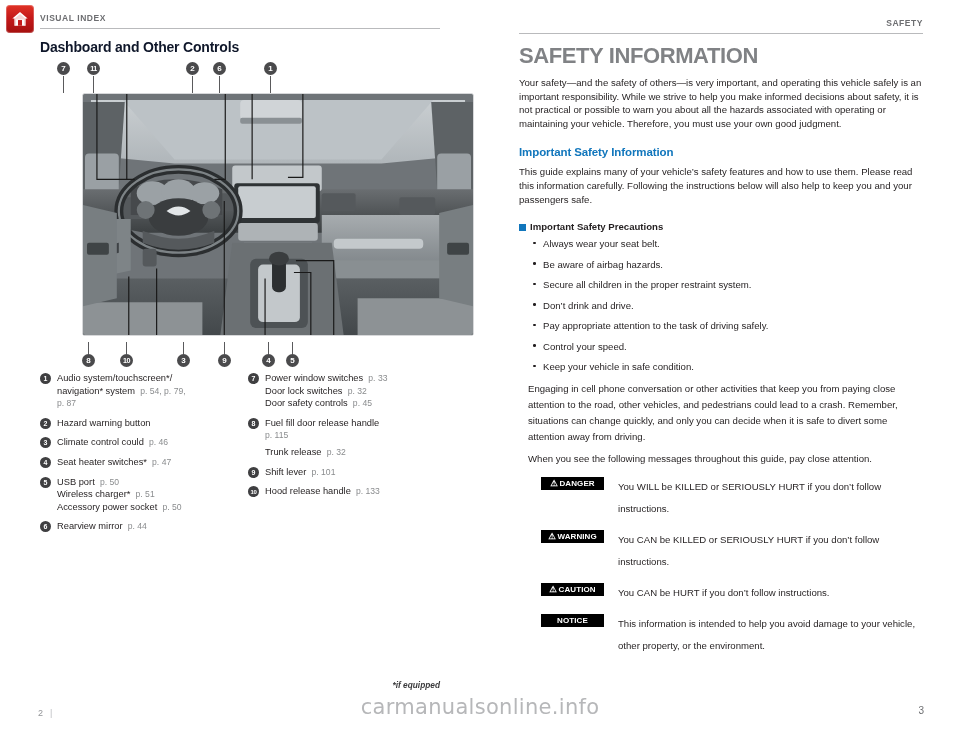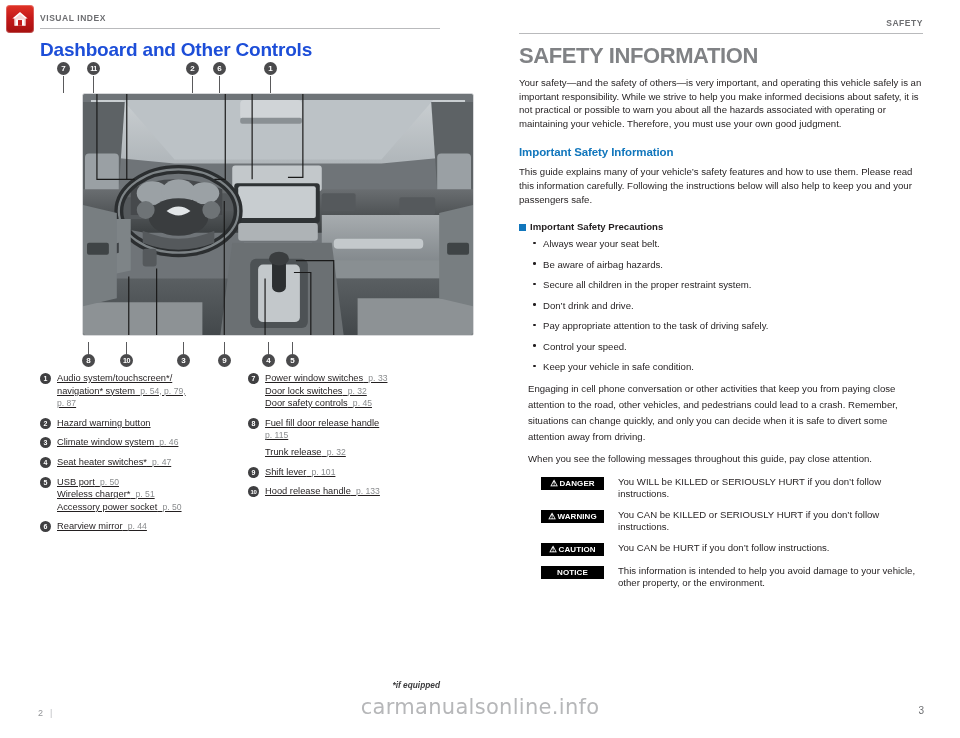--- a/index.html
+++ b/index.html
@@ -33,21 +33,21 @@
   }
   .running-head {
     font-size: 8.5px; font-weight: bold; letter-spacing: .55px;
     color: #6d6e71; text-transform: uppercase;
     padding-top: 13px;
   }
   .rule {
     height: 1px; background: #b9babc; margin-top: 5px;
   }
   .section-title {
-    color: #1d4ed8; font-size: 19px; font-weight: bold;
+    color: #0f172a; font-size: 14px; font-weight: bold;
     letter-spacing: -0.2px; margin-top: 10px;
   }
 
   
   .callouts-top {
     position: absolute; left: 0; top: 62px; width: 400px; height: 30px;
   }
   .callouts-bottom {
     position: absolute; left: 0; top: 342px; width: 400px; height: 26px;
   }
@@ -71,21 +71,21 @@
     background: #8d9194;
     border: 1px solid #d7d8da;
     border-radius: 3px;
     overflow: hidden;
   }
   .photo svg { display:block; width:100%; height:100%; }
 
   
   .legend {
     position: absolute; left: 0px; top: 372px; width: 400px;
-    display: flex; gap: 16px; text-decoration: underline;
+    display: flex; gap: 16px;
   }
   .legend-col { width: 200px; }
   .legend-col.right { width: 200px; }
   .leg-item {
     position: relative;
     padding-left: 17px;
     margin-bottom: 7px;
     font-size: 9.3px;
     line-height: 12.6px;
     color: #231f20;
@@ -175,21 +175,21 @@
     font-size: 8px; font-weight: bold;
     display: flex; align-items: center; justify-content: center;
     letter-spacing: 0.1px;
     margin-top: 1px;
   }
   .msg-badge .tri {
     display: inline-block; margin-right: 1.5px; font-size: 8.5px; line-height: 1;
   }
   .msg-text {
     margin-left: 14px;
-    font-size: 9.6px; line-height: 12px; color: #231f20;
+    font-size: 9.6px; line-height: 22px; color: #231f20;
   }
 
   
   .watermark {
     position: absolute; left: 0; top: 695px; width: 960px;
     text-align: center;
     font-size: 21px; color: #b6b7b9;
     letter-spacing: 0.3px;
     font-family: "DejaVu Sans", sans-serif;
     pointer-events: none;
@@ -357,21 +357,21 @@
           <span class="sub"><span class="pg">p. 87</span></span>
         </div>
 
         <div class="leg-item">
           <span class="leg-badge">2</span>
           <span>Hazard warning button</span>
         </div>
 
         <div class="leg-item">
           <span class="leg-badge">3</span>
-          <span>Climate window system</span>&nbsp;&nbsp;<span class="pg">p. 46</span>
+          <span>Climate control could</span>&nbsp;&nbsp;<span class="pg">p. 46</span>
         </div>
 
         <div class="leg-item">
           <span class="leg-badge">4</span>
           <span>Seat heater switches*</span>&nbsp;&nbsp;<span class="pg">p. 47</span>
         </div>
 
         <div class="leg-item">
           <span class="leg-badge">5</span>
           <span class="sub"><span>USB port</span>&nbsp;&nbsp;<span class="pg">p. 50</span></span>

